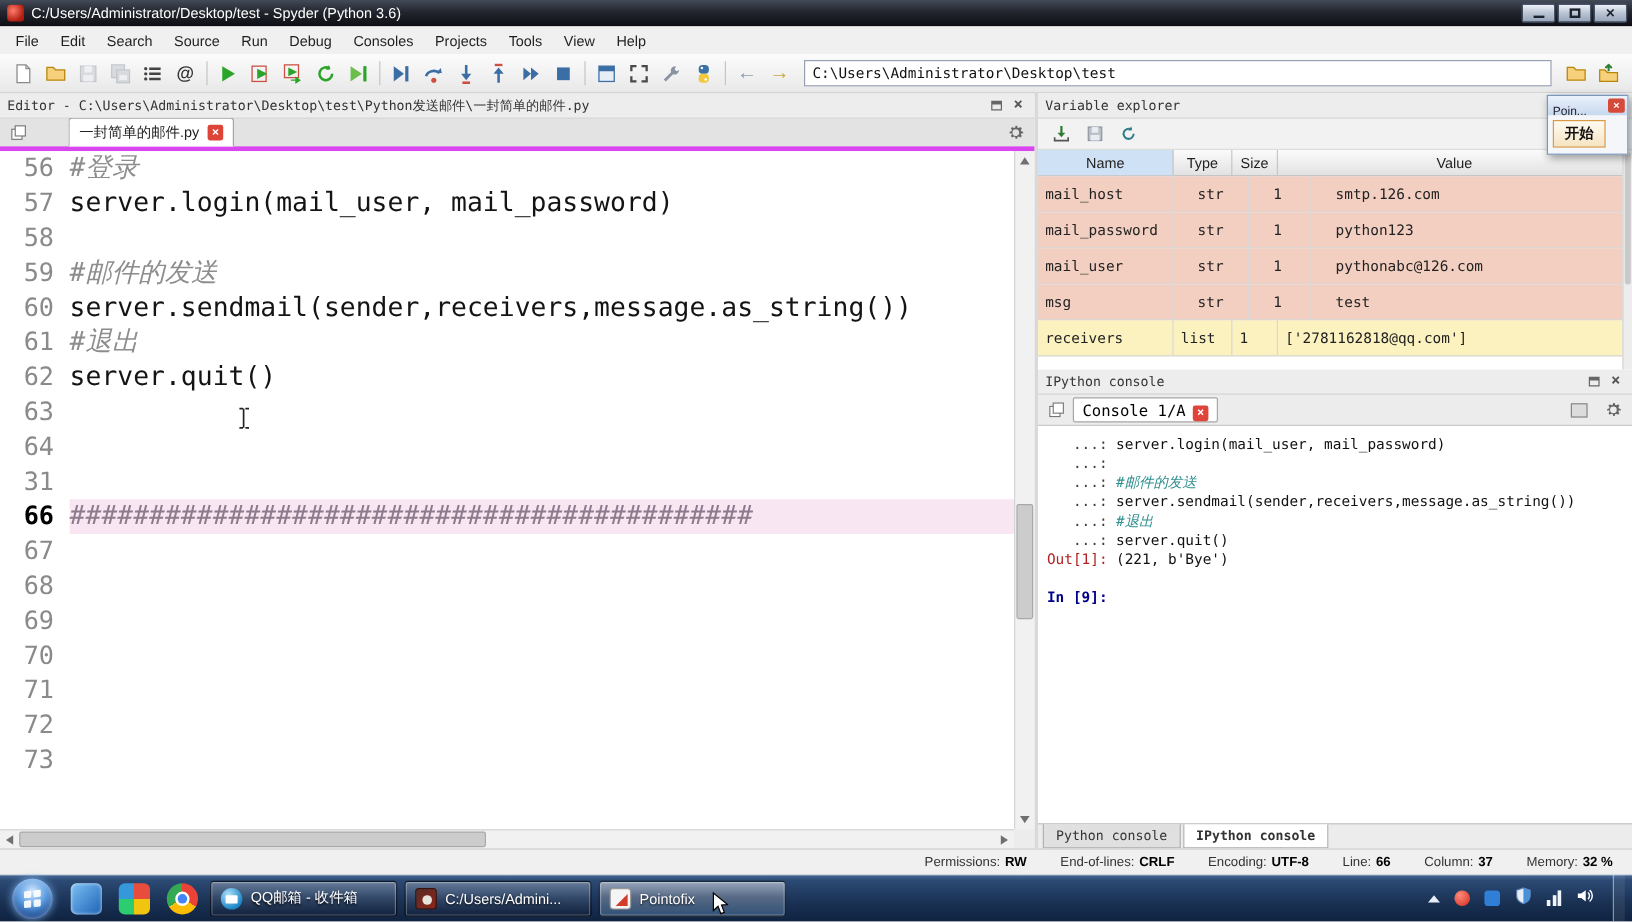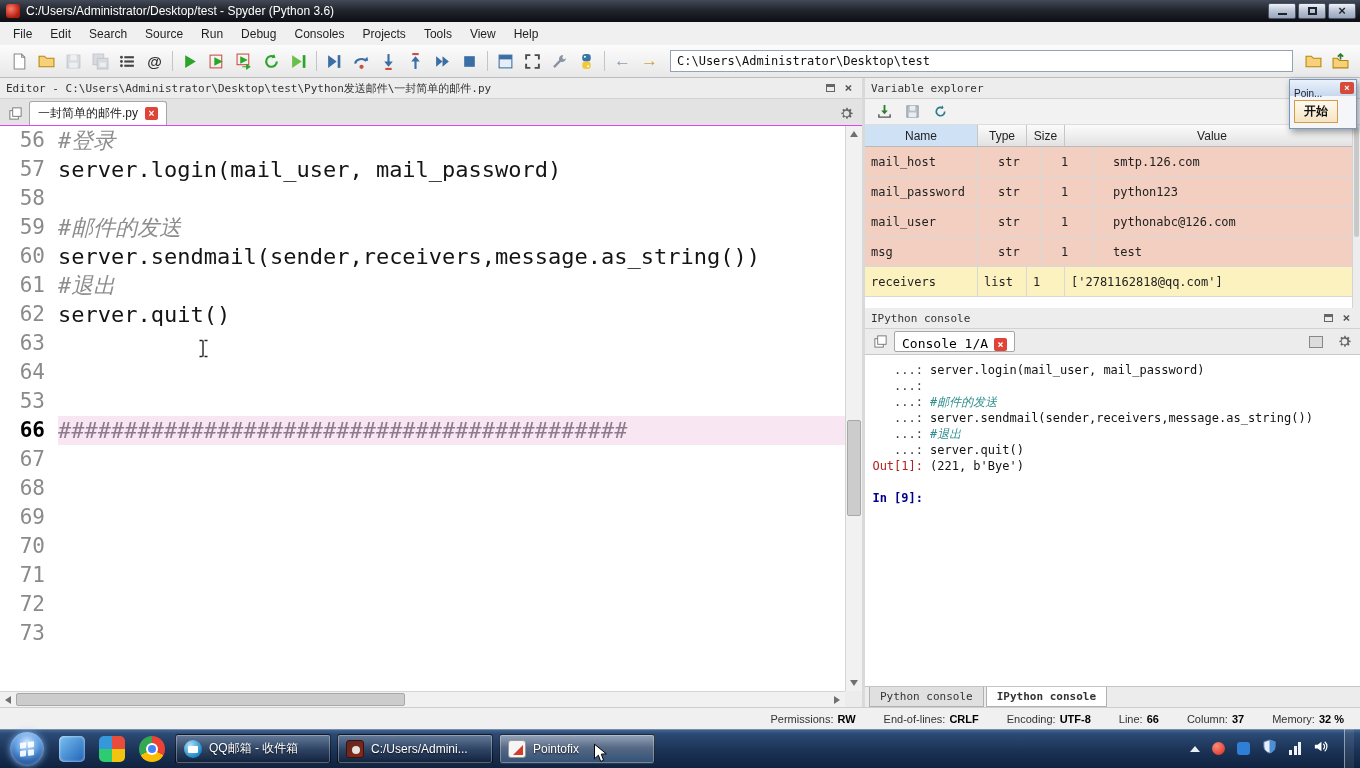--- a/index.html
+++ b/index.html
@@ -47,22 +47,22 @@
   .panel-header { height:21px; background:#ededed; border-bottom:1px solid #d2d2d2;
     display:flex; align-items:center; padding:0 6px;
     font-family:"DejaVu Sans Mono",monospace; font-size:11px; color:#333; }
   .ph-title { flex:1; white-space:nowrap; overflow:hidden; }
   .ph-btn { width:15px; height:14px; display:flex; align-items:center; justify-content:center;
     color:#555; margin-left:3px; font-size:12px; }
   .undock-glyph { width:9px; height:8px; border:1px solid #666; border-top:3px solid #666; }
 
   
   .editor-panel { position:absolute; left:0; top:0; width:862px; height:629px; background:#fff; }
-  .tabbar { height:27px; background:#e3e3e3; border-bottom:1px solid #d946ef;
-    display:flex; align-items:flex-end; padding:0 3px; }
+  .tabbar { height:27px; background:#e3e3e3; border-bottom:4px solid #d946ef;
+    display:flex; align-items:flex-end; padding:0 3px;gap:28px; }
   .tabbar-icon { width:24px; height:23px; display:flex; align-items:center; justify-content:center; }
   .tabbar-icon svg { width:15px; height:15px; }
   .tab { background:#fff; border:1px solid #a6a6a6; border-bottom:none; height:24px;
     display:flex; align-items:center; gap:7px; padding:0 8px; font-size:12px; color:#222;
     border-radius:3px 3px 0 0; margin-left:2px; }
   .tab-close { width:13px; height:13px; background:#de4437; border-radius:2px; color:#fff;
     display:flex; align-items:center; justify-content:center; font-size:10px; font-weight:bold; }
   .tab-close::after { content:"×"; line-height:11px; }
   .tab-gear { margin-left:auto; width:26px; height:24px; display:flex; align-items:center; justify-content:center; }
   .tab-gear svg { width:15px; height:15px; }
@@ -427,21 +427,21 @@
       <div class="editor-body">
         <div class="ed-row"><span class="num">56</span><span class="txt comment">#登录</span></div>
         <div class="ed-row"><span class="num">57</span><span class="txt">server.login(mail_user, mail_password)</span></div>
         <div class="ed-row"><span class="num">58</span><span class="txt"></span></div>
         <div class="ed-row"><span class="num">59</span><span class="txt comment">#邮件的发送</span></div>
         <div class="ed-row"><span class="num">60</span><span class="txt">server.sendmail(sender,receivers,message.as_string())</span></div>
         <div class="ed-row"><span class="num">61</span><span class="txt comment">#退出</span></div>
         <div class="ed-row"><span class="num">62</span><span class="txt">server.quit()</span></div>
         <div class="ed-row"><span class="num">63</span><span class="txt"></span></div>
         <div class="ed-row"><span class="num">64</span><span class="txt"></span></div>
-        <div class="ed-row"><span class="num">53</span><span class="txt"></span></div>
+        <div class="ed-row"><span class="num">31</span><span class="txt"></span></div>
         <div class="ed-row hl"><span class="num">66</span><span class="txt comment">###########################################</span></div>
         <div class="ed-row"><span class="num">67</span><span class="txt"></span></div>
         <div class="ed-row"><span class="num">68</span><span class="txt"></span></div>
         <div class="ed-row"><span class="num">69</span><span class="txt"></span></div>
         <div class="ed-row"><span class="num">70</span><span class="txt"></span></div>
         <div class="ed-row"><span class="num">71</span><span class="txt"></span></div>
         <div class="ed-row"><span class="num">72</span><span class="txt"></span></div>
         <div class="ed-row"><span class="num">73</span><span class="txt"></span></div>
       </div>
       <div class="vscroll">

